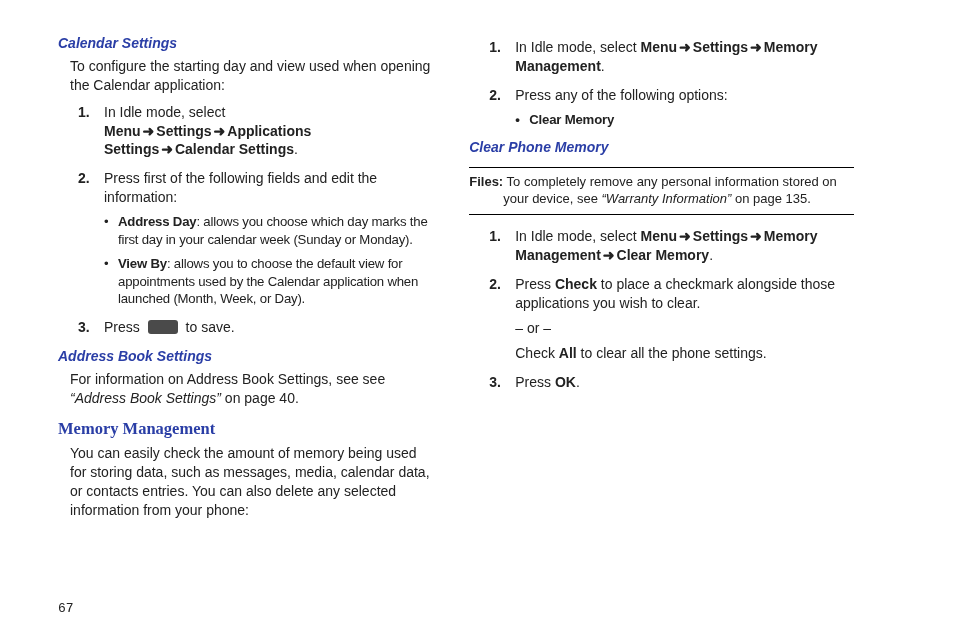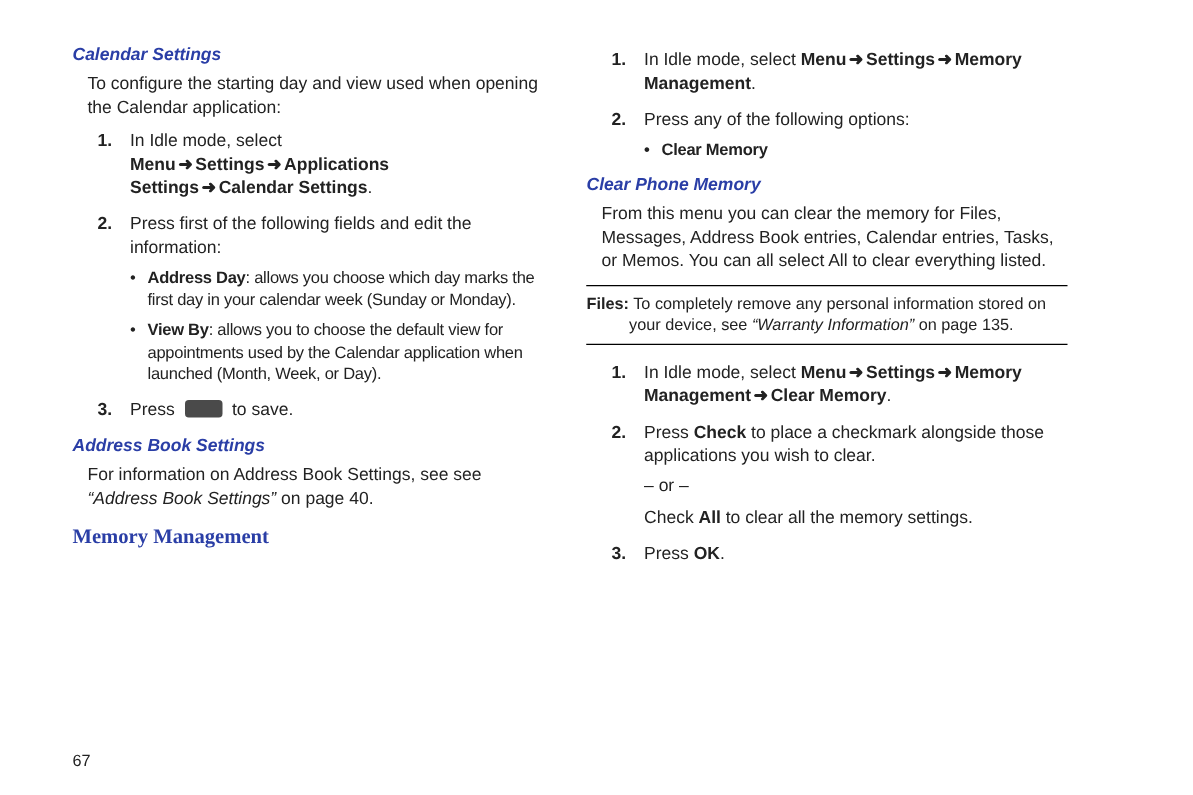--- a/index.html
+++ b/index.html
@@ -102,20 +102,21 @@
     padding: 6px 0 6px 0;
     margin: 10px 0 12px 0;
     font-size: 13px;
     line-height: 1.3;
   }
   .note-box .note-label { font-weight: bold; }
   .note-body { padding-left: 34px; text-indent: -34px; }
   .page-num {
     font-size: 13px;
     padding-top: 12px;
+    font-family: Liberation Mono, monospace;
   }
 </style>
 </head>
 <body>
 
 <div class="page">
   <div class="cols">
 
     <div class="col">
       <div class="h-sub">Calendar Settings</div>
@@ -140,59 +141,59 @@
           <span>to save.</span>
         </li>
       </ol>
 
       <div class="h-sub">Address Book Settings</div>
       <p class="body-indent">
         <span>For information on Address Book Settings, see see </span><span class="italic-q">“Address Book Settings”</span><span> on page 40.</span>
       </p>
 
       <div class="h-section">Memory Management</div>
+      <p class="body-indent">You can easily check the amount of memory being used for storing data, such as messages, media, calendar data, or contacts entries. You can also delete any selected information from your phone:</p>
     </div>
 
     <div class="col col-right">
       <ol class="steps">
         <li>
           <span class="line">
             <span>In Idle mode, select </span><span class="b">Menu</span><span class="arrow">➜</span><span class="b">Settings</span><span class="arrow">➜</span><span class="b">Memory Management</span><span>.</span>
           </span>
         </li>
         <li>
           <span class="line">Press any of the following options:</span>
           <div class="bullets tight cond">
             <div class="bi b">Clear Memory</div>
           </div>
         </li>
       </ol>
 
       <div class="h-sub">Clear Phone Memory</div>
-      <p class="body-indent">From this menu you can clear the memory for Files, Messages, Address Book entries, Calendar entries, Tasks, or Memos. You can all select All to clear everything listed.</p>
 
       <div class="note-box">
         <div class="note-body">
           <span class="note-label">Files:</span><span> To completely remove any personal information stored on your device, see </span><span class="italic-q">“Warranty Information”</span><span> on page 135.</span>
         </div>
       </div>
 
       <ol class="steps">
         <li>
           <span class="line">
             <span>In Idle mode, select </span><span class="b">Menu</span><span class="arrow">➜</span><span class="b">Settings</span><span class="arrow">➜</span><span class="b">Memory Management</span><span class="arrow">➜</span><span class="b">Clear Memory</span><span>.</span>
           </span>
         </li>
         <li>
           <span class="line">
             <span>Press </span><span class="b">Check</span><span> to place a checkmark alongside those applications you wish to clear.</span>
           </span>
           <span class="line">– or –</span>
           <span class="line">
-            <span>Check </span><span class="b">All</span><span> to clear all the memory settings.</span>
+            <span>Check </span><span class="b">All</span><span> to clear all the phone settings.</span>
           </span>
         </li>
         <li>
           <span>Press </span><span class="b">OK</span><span>.</span>
         </li>
       </ol>
     </div>
 
   </div>
   <div class="page-num">67</div>

